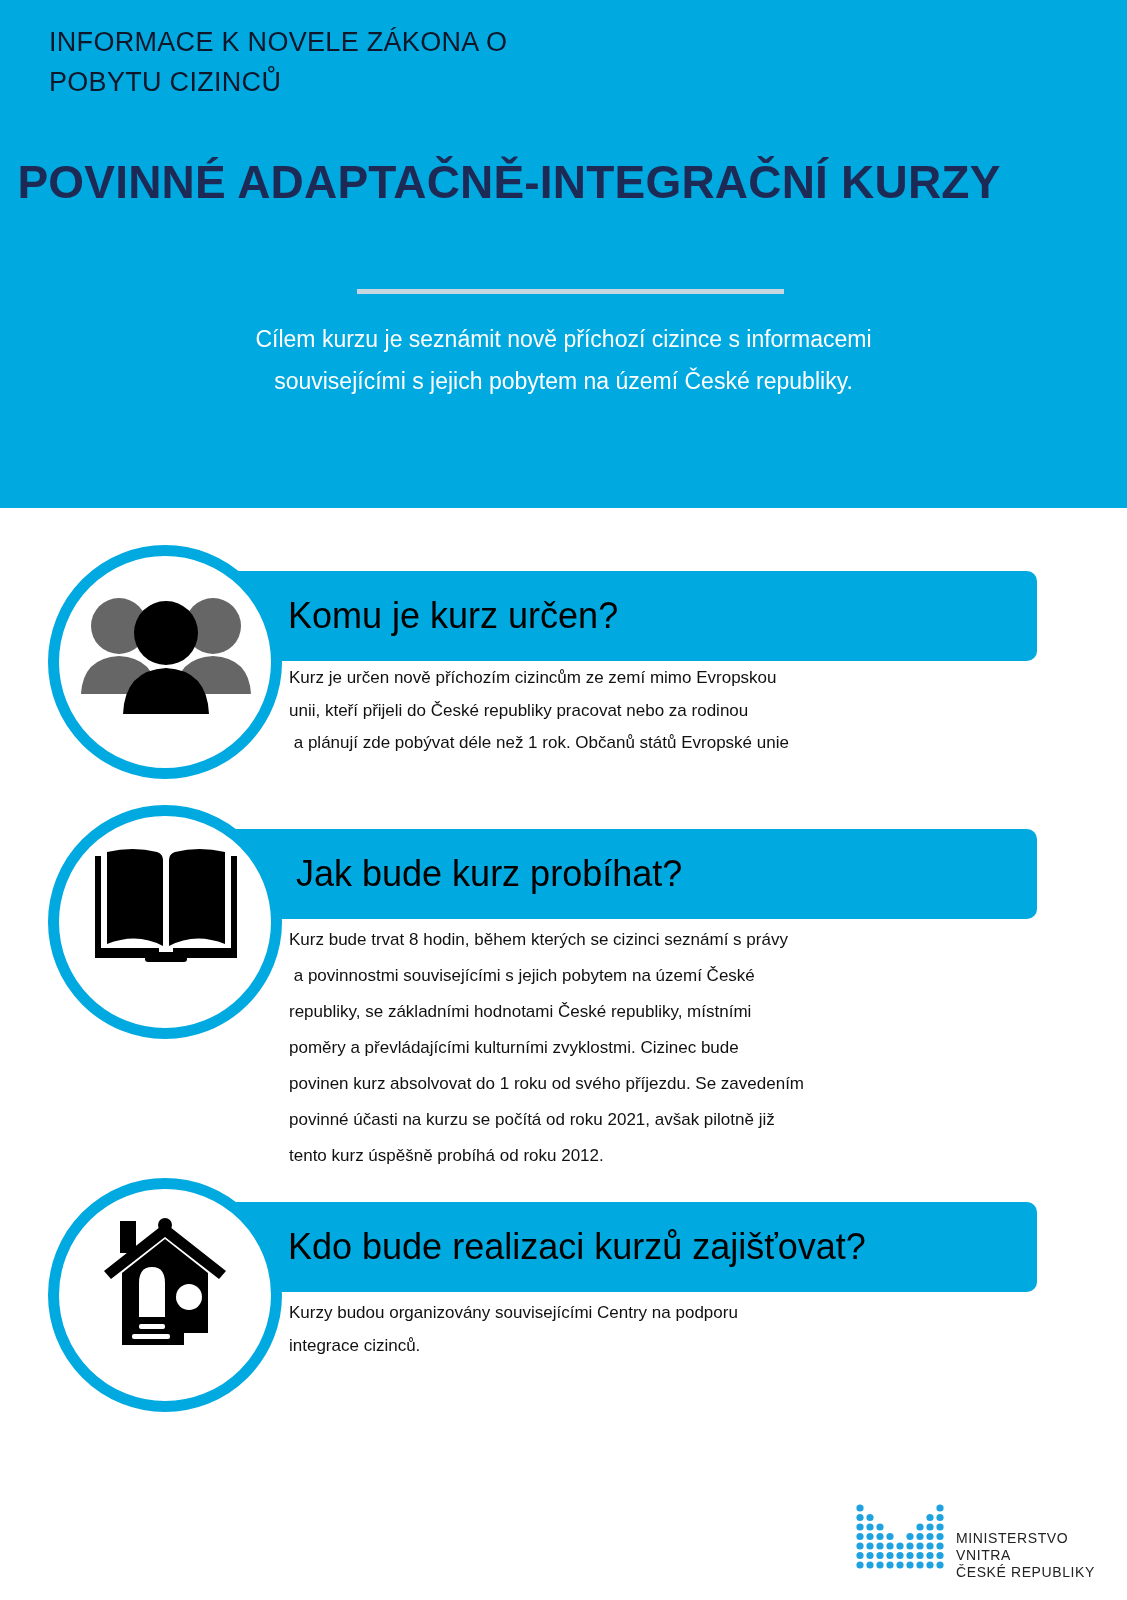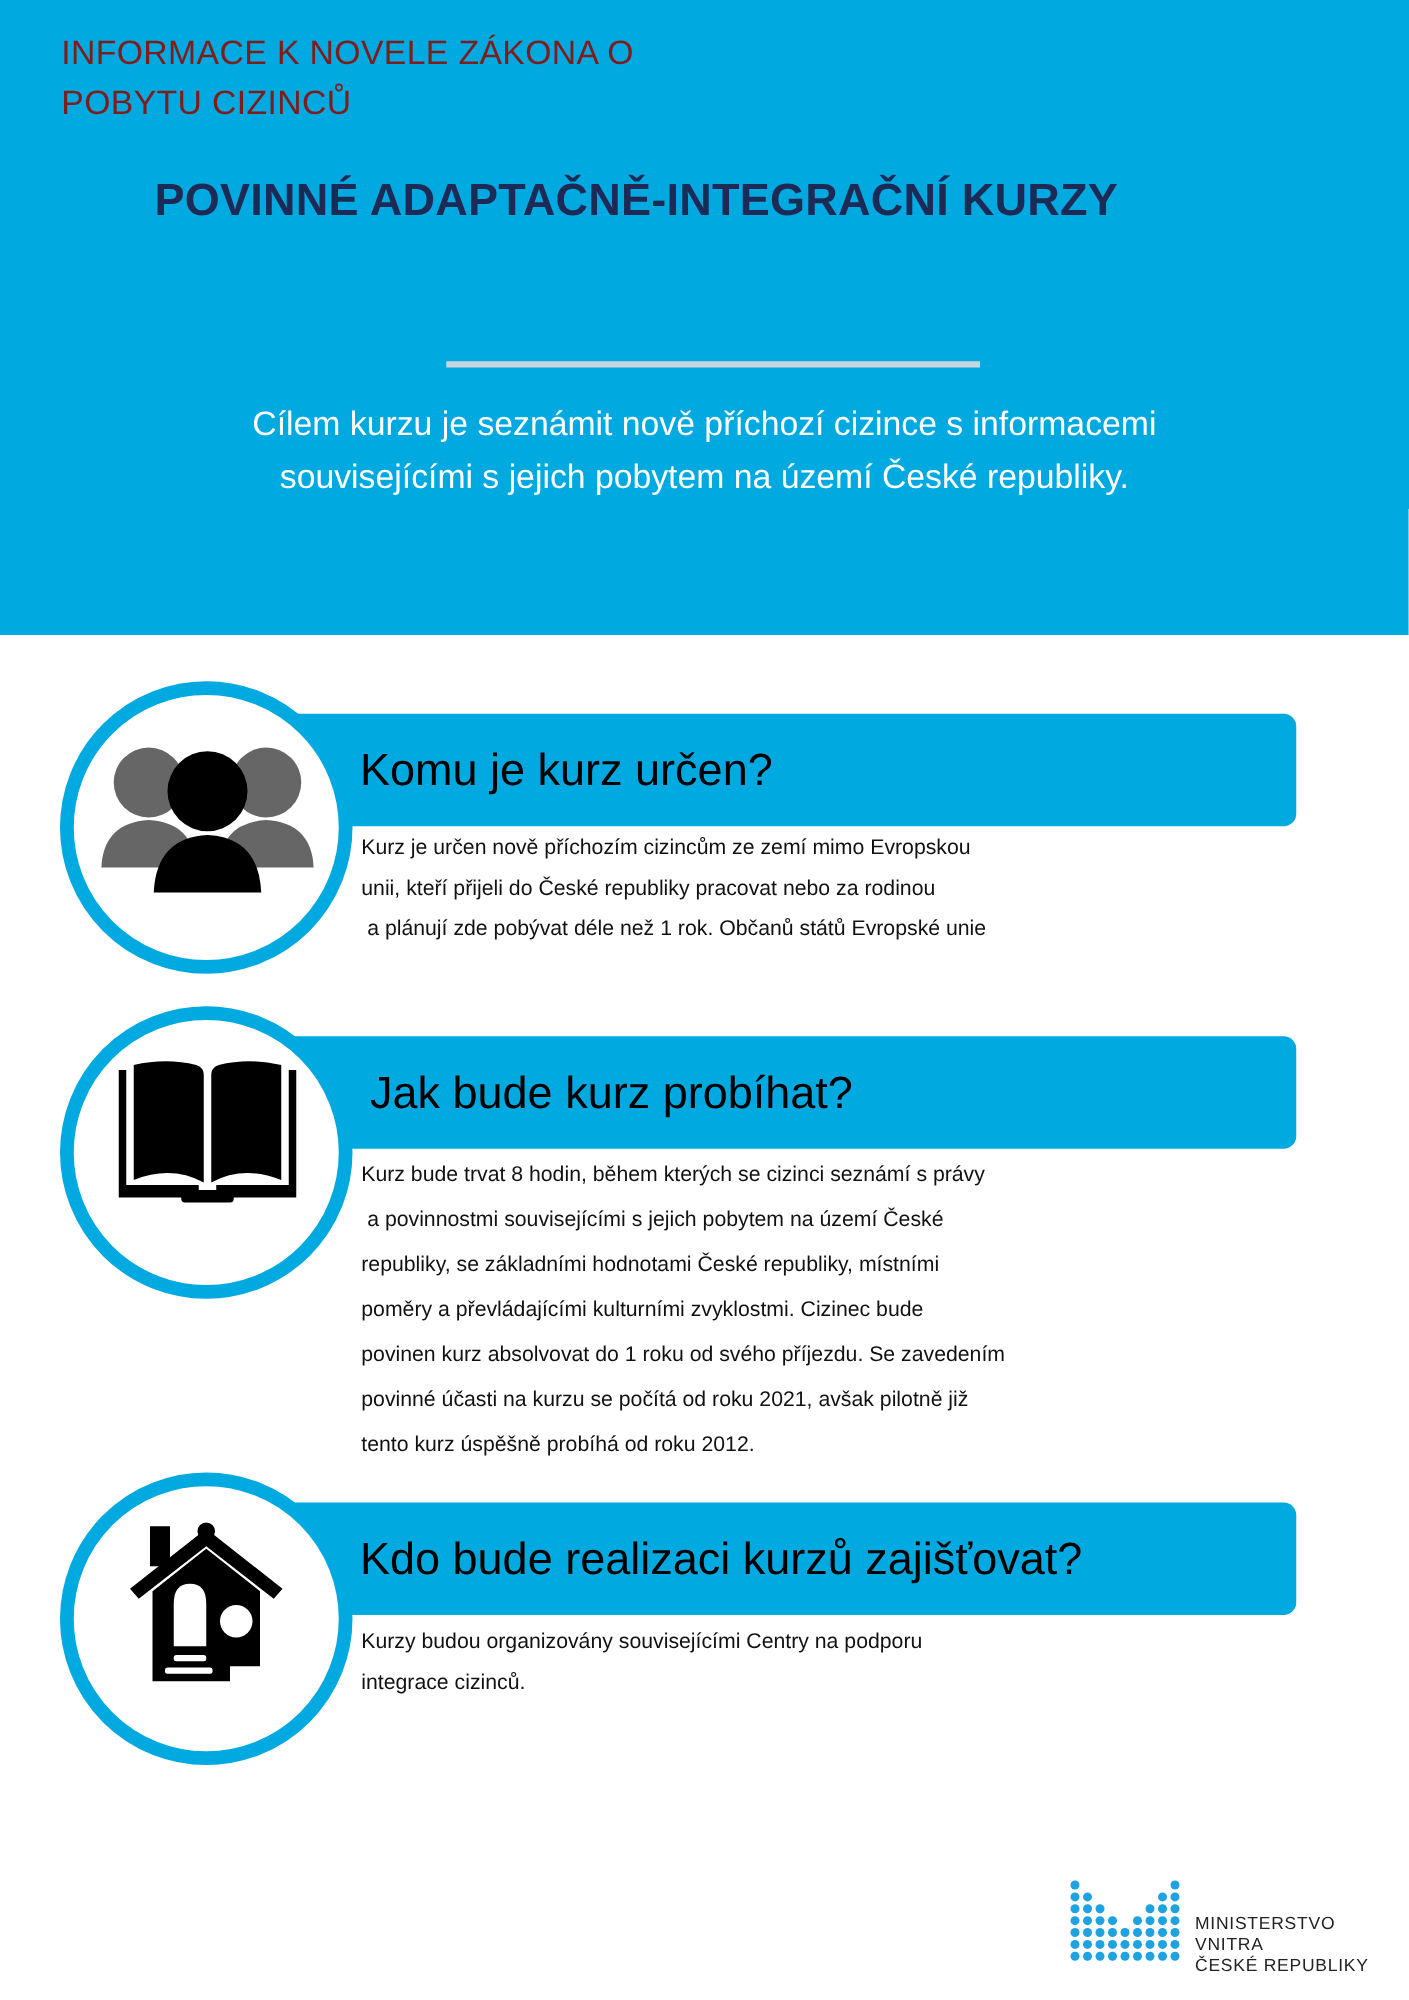--- a/index.html
+++ b/index.html
@@ -5,35 +5,35 @@
     * { margin: 0; padding: 0; box-sizing: border-box; }
     html, body { width: 1127px; height: 1600px; background: #ffffff; overflow: hidden; }
     body { font-family: "Liberation Sans", "DejaVu Sans", sans-serif; position: relative; color: #111; }
 
     .header {
       position: absolute; left: 0; top: 0; width: 1127px; height: 508px;
       background: #00a9e0;
     }
     .kicker {
       position: absolute; left: 49px; top: 22px;
-      color: #7f1d1d; font-size: 27px; line-height: 40px; letter-spacing: 0.3px;
+      color: #0f172a; font-size: 27px; line-height: 40px; letter-spacing: 0.3px;
       width: 520px;
     }
     .title {
-      position: absolute; left: 0; top: 122px; width: 1018px;
+      position: absolute; left: 0; top: 144px; width: 1018px;
       text-align: center; color: #1d2a55; font-weight: bold;
-      font-size: 36px; line-height: 76px; letter-spacing: 0.2px;
+      font-size: 46px; line-height: 76px; letter-spacing: 0.2px;
     }
     .rule {
       position: absolute; left: 357px; top: 289px; width: 427px; height: 5px;
       background: #c8d6e0;
     }
     .lead {
       position: absolute; left: 0; top: 318px; width: 1127px;
-      text-align: center; color: #ffffff; font-size: 27px; line-height: 42px;
+      text-align: center; color: #ffffff; font-size: 23px; line-height: 42px;
     }
 
     .section { position: absolute; left: 0; width: 1127px; }
     .bar {
       position: absolute; left: 230px; width: 807px; height: 90px;
       background: #00a9e0; border-radius: 0 10px 10px 0;
     }
     .bar-title {
       position: absolute; left: 58px; top: 0; height: 90px; line-height: 90px;
       color: #000000; font-size: 36px;

